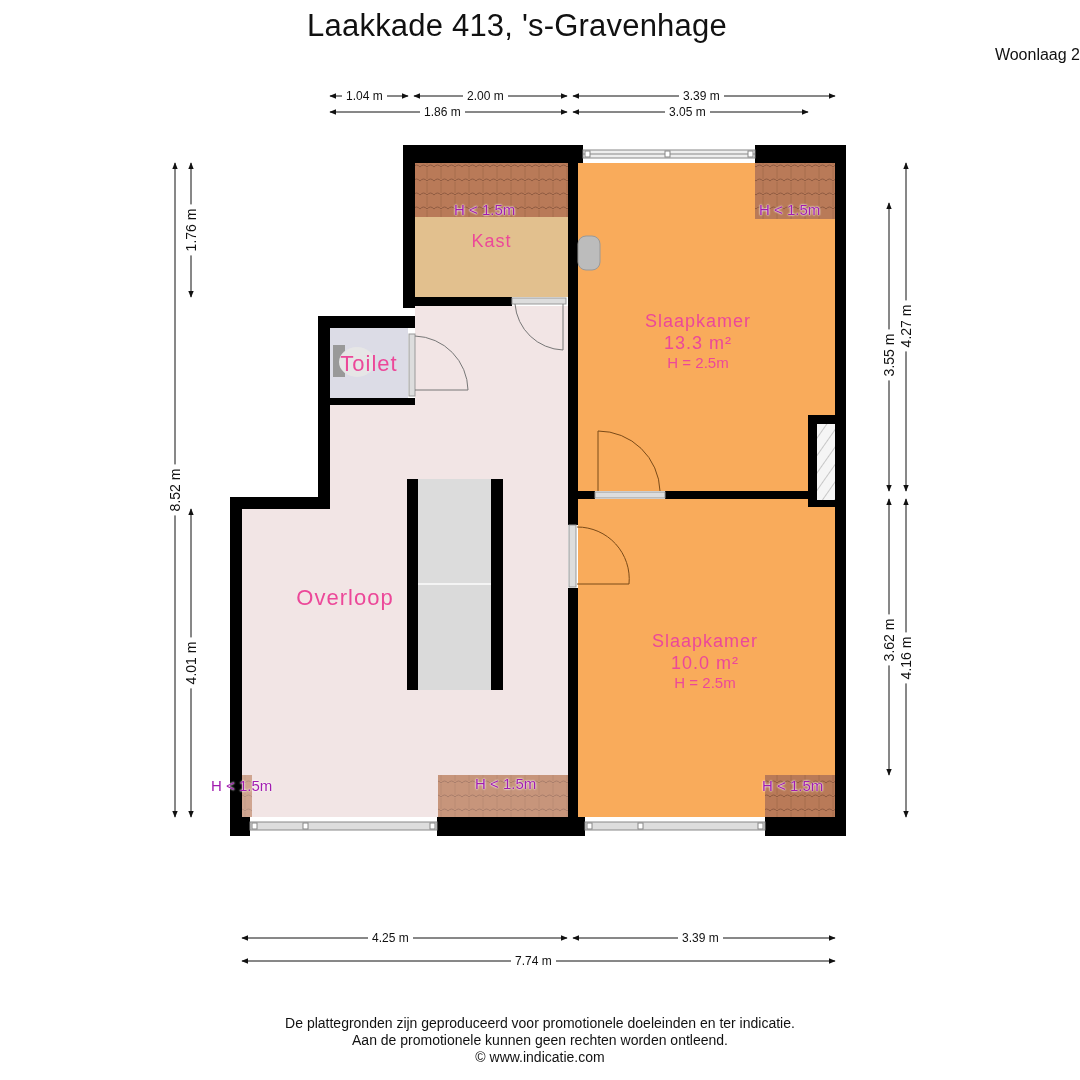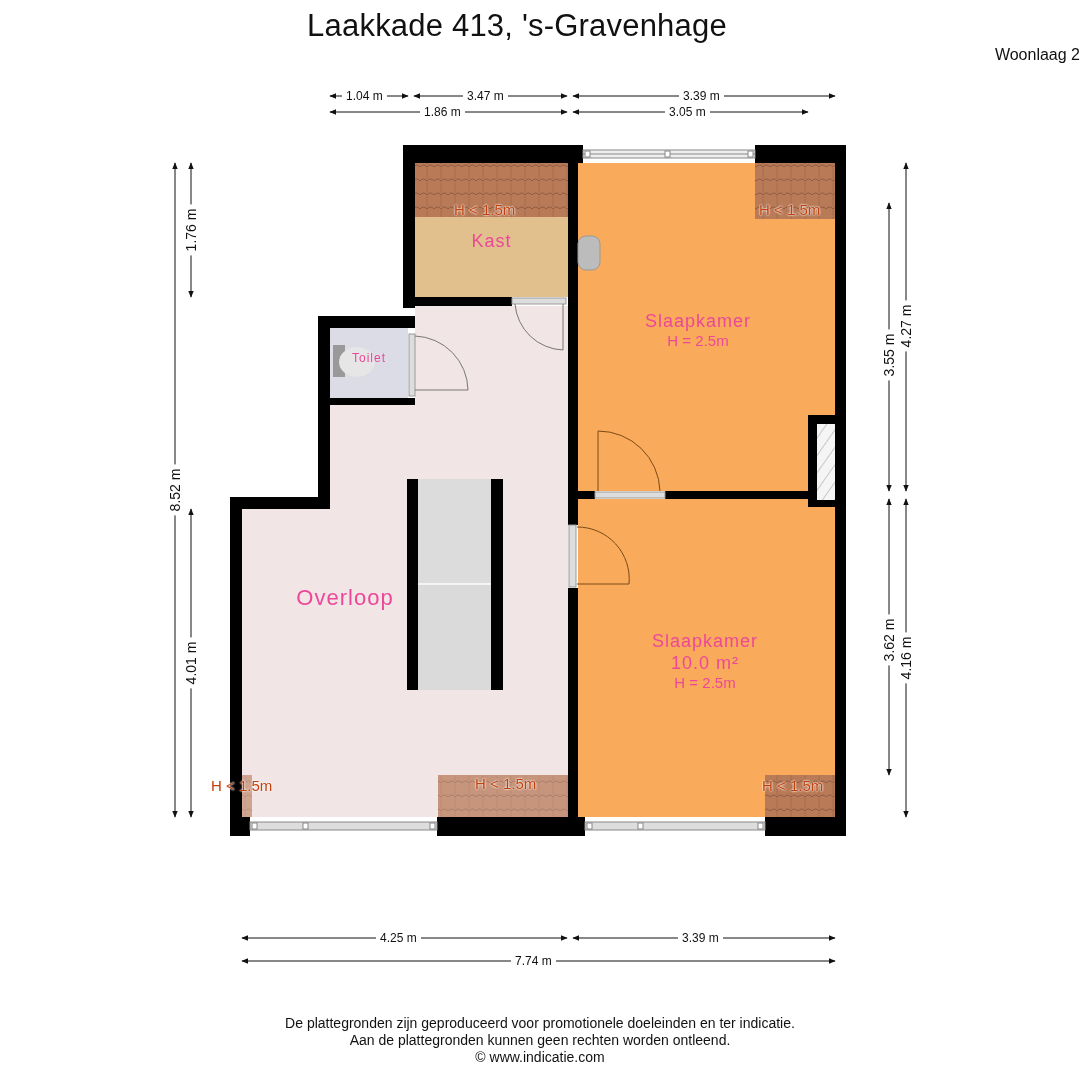--- a/index.html
+++ b/index.html
@@ -4,21 +4,21 @@
 <style>
   html,body{margin:0;padding:0;background:#ffffff;}
   body{width:1080px;height:1080px;position:relative;overflow:hidden;font-family:"Liberation Sans",sans-serif;color:#111;}
   .abs{position:absolute;}
   .title{left:0;width:1034px;top:8px;text-align:center;font-size:31px;letter-spacing:0.2px;}
   .subtitle{left:0;width:1080px;top:46px;text-align:right;font-size:16px;}
   .dimtxt{position:absolute;background:#fff;padding:0 4px;white-space:nowrap;font-size:12px;line-height:16px;}
   .vtxt{position:absolute;transform:rotate(-90deg);transform-origin:center center;background:#fff;padding:0 4px;white-space:nowrap;font-size:14px;line-height:16px;}
   .footer{left:0;width:1080px;top:1015px;text-align:center;font-size:14px;line-height:17px;}
   .room-label{position:absolute;text-align:center;color:#ec4899;white-space:nowrap;}
-  .hlabel{position:absolute;color:#c2410c;font-size:15px;white-space:nowrap;text-shadow:0 0 2px #fff,0 0 2px #fff;}
+  .hlabel{position:absolute;color:#a21caf;font-size:15px;white-space:nowrap;text-shadow:0 0 2px #fff,0 0 2px #fff;}
 </style>
 </head>
 <body>
 
 <div class="abs title">Laakkade 413, 's-Gravenhage</div>
 <div class="abs subtitle">Woonlaag 2</div>
 
 <svg class="abs" style="left:0;top:0" width="1080" height="1080">
   <defs>
     <pattern id="tiles" width="14" height="14" patternUnits="userSpaceOnUse">
@@ -146,55 +146,56 @@
     <line x1="906" y1="163" x2="906" y2="491" marker-start="url(#arr)" marker-end="url(#arr)"></line>
     <line x1="906" y1="499" x2="906" y2="817" marker-start="url(#arr)" marker-end="url(#arr)"></line>
 
     <line x1="242" y1="938" x2="567" y2="938" marker-start="url(#arr)" marker-end="url(#arr)"></line>
     <line x1="573" y1="938" x2="835" y2="938" marker-start="url(#arr)" marker-end="url(#arr)"></line>
     <line x1="242" y1="961" x2="835" y2="961" marker-start="url(#arr)" marker-end="url(#arr)"></line>
   </g>
 </svg>
 
 <span class="dimtxt" style="left:342px;top:88px">1.04 m</span>
-<span class="dimtxt" style="left:463px;top:88px">3.47 m</span>
+<span class="dimtxt" style="left:463px;top:88px">2.00 m</span>
 <span class="dimtxt" style="left:679px;top:88px">3.39 m</span>
 <span class="dimtxt" style="left:420px;top:104px">1.86 m</span>
 <span class="dimtxt" style="left:665px;top:104px">3.05 m</span>
 
 <span class="vtxt" style="left:150px;top:482px">8.52 m</span>
 <span class="vtxt" style="left:166px;top:222px">1.76 m</span>
 <span class="vtxt" style="left:166px;top:655px">4.01 m</span>
 
 <span class="vtxt" style="left:864px;top:347px">3.55 m</span>
 <span class="vtxt" style="left:864px;top:632px">3.62 m</span>
 <span class="vtxt" style="left:881px;top:318px">4.27 m</span>
 <span class="vtxt" style="left:881px;top:650px">4.16 m</span>
 
-<span class="dimtxt" style="left:376px;top:930px">4.25 m</span>
+<span class="dimtxt" style="left:368px;top:930px">4.25 m</span>
 <span class="dimtxt" style="left:678px;top:930px">3.39 m</span>
 <span class="dimtxt" style="left:511px;top:953px">7.74 m</span>
 
 <div class="room-label" style="left:415px;width:153px;top:231px;font-size:18px;letter-spacing:1px">Kast</div>
-<div class="room-label" style="left:330px;width:78px;top:351px;font-size:12px;letter-spacing:1px">Toilet</div>
+<div class="room-label" style="left:330px;width:78px;top:351px;font-size:22px;letter-spacing:1px">Toilet</div>
 <div class="room-label" style="left:285px;width:120px;top:585px;font-size:22px;letter-spacing:1px">Overloop</div>
 
 <div class="room-label" style="left:578px;width:240px;top:311px">
   <div style="font-size:18px;letter-spacing:1px">Slaapkamer</div>
+  <div style="font-size:18px;letter-spacing:1px;margin-top:1px">13.3 m²</div>
   <div style="font-size:15px;margin-top:0">H = 2.5m</div>
 </div>
 <div class="room-label" style="left:585px;width:240px;top:631px">
   <div style="font-size:18px;letter-spacing:1px">Slaapkamer</div>
   <div style="font-size:18px;letter-spacing:1px;margin-top:1px">10.0 m²</div>
   <div style="font-size:15px;margin-top:0">H = 2.5m</div>
 </div>
 
 <span class="hlabel" style="left:454px;top:201px">H &lt; 1.5m</span>
 <span class="hlabel" style="left:759px;top:201px">H &lt; 1.5m</span>
 <span class="hlabel" style="left:211px;top:777px">H &lt; 1.5m</span>
 <span class="hlabel" style="left:475px;top:775px">H &lt; 1.5m</span>
 <span class="hlabel" style="left:762px;top:777px">H &lt; 1.5m</span>
 
 <div class="abs footer">
   <div>De plattegronden zijn geproduceerd voor promotionele doeleinden en ter indicatie.</div>
-  <div>Aan de plattegronden kunnen geen rechten worden ontleend.</div>
+  <div>Aan de promotionele kunnen geen rechten worden ontleend.</div>
   <div>© www.indicatie.com</div>
 </div>
 
 </body></html>

